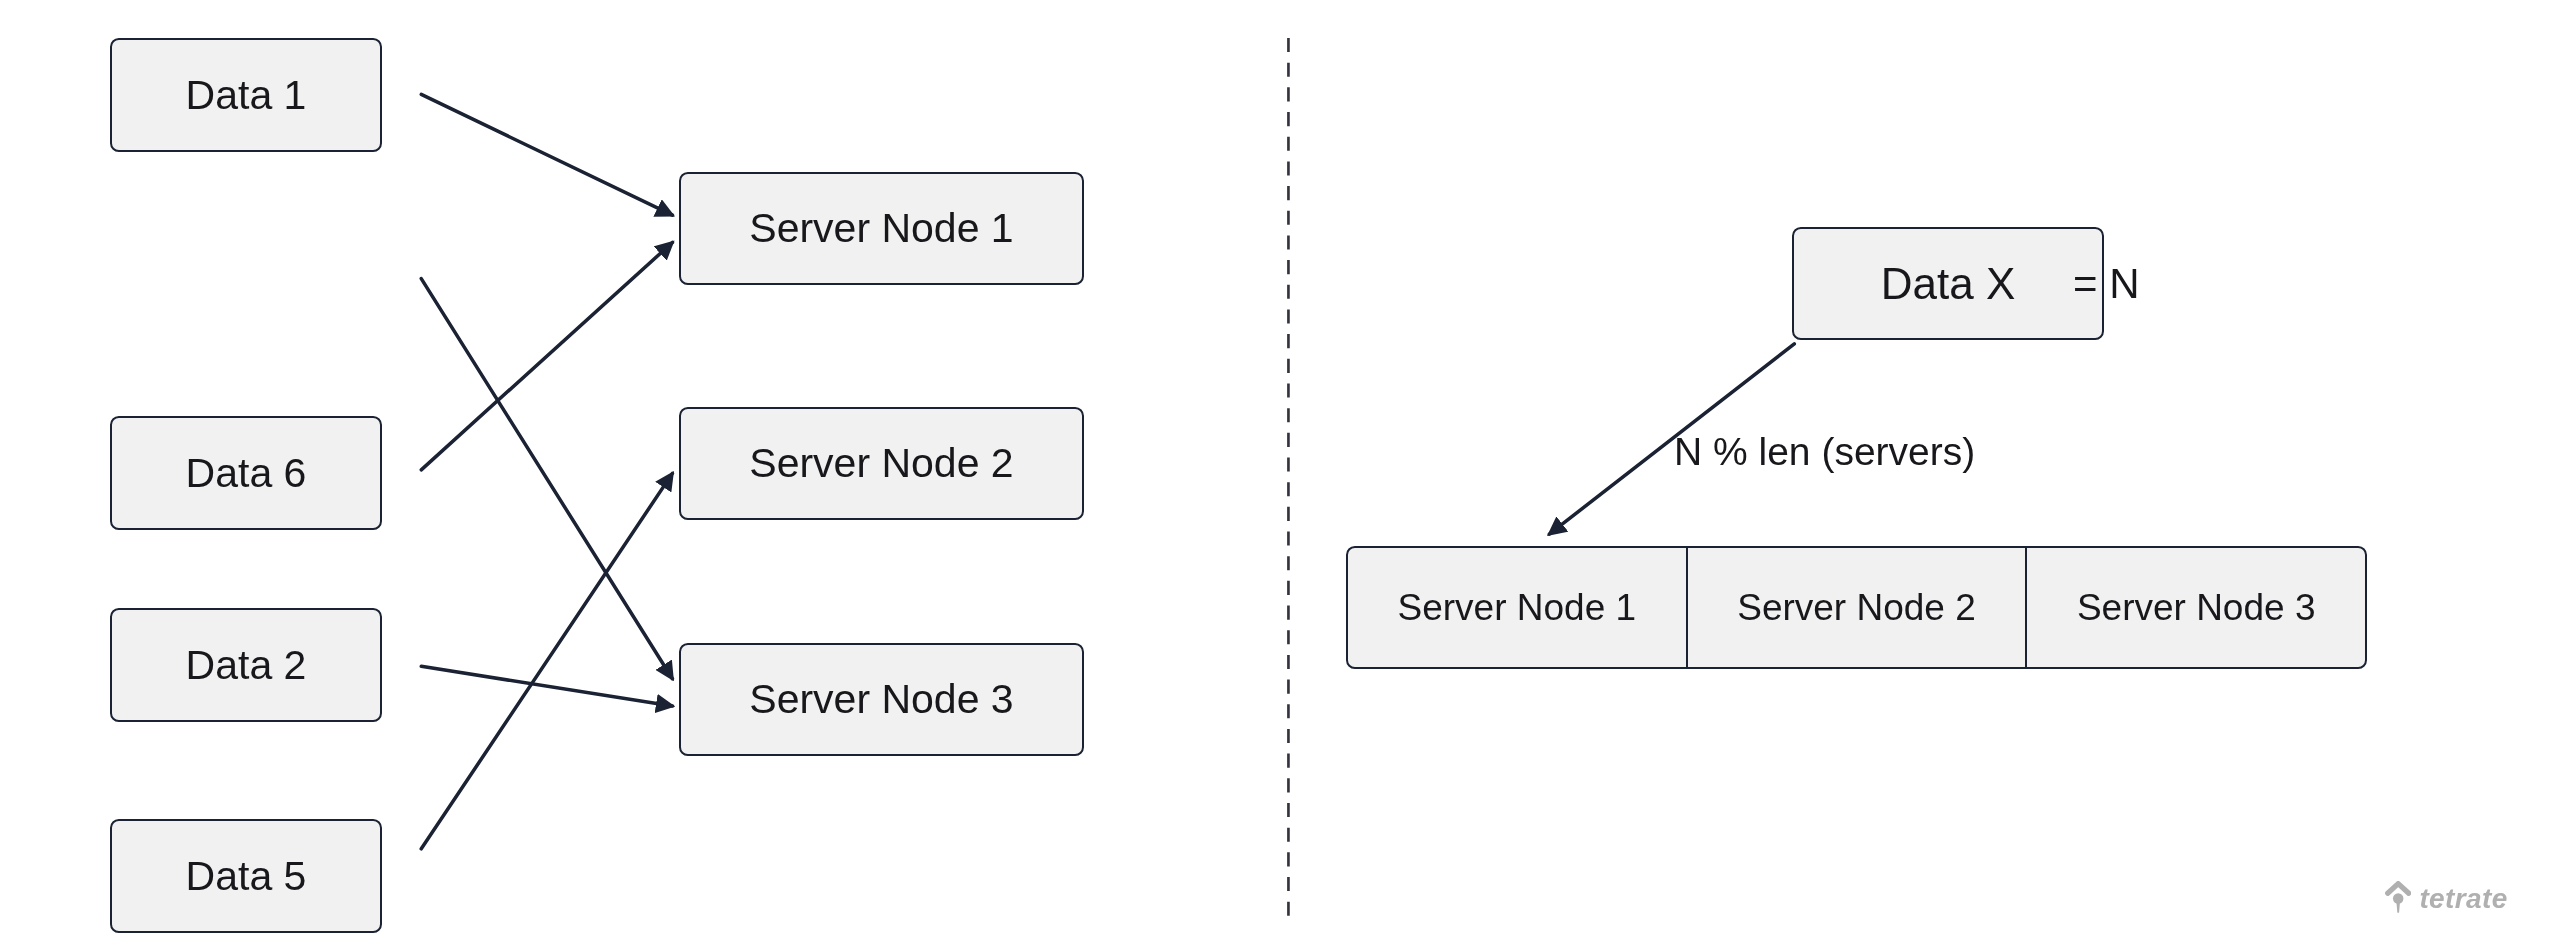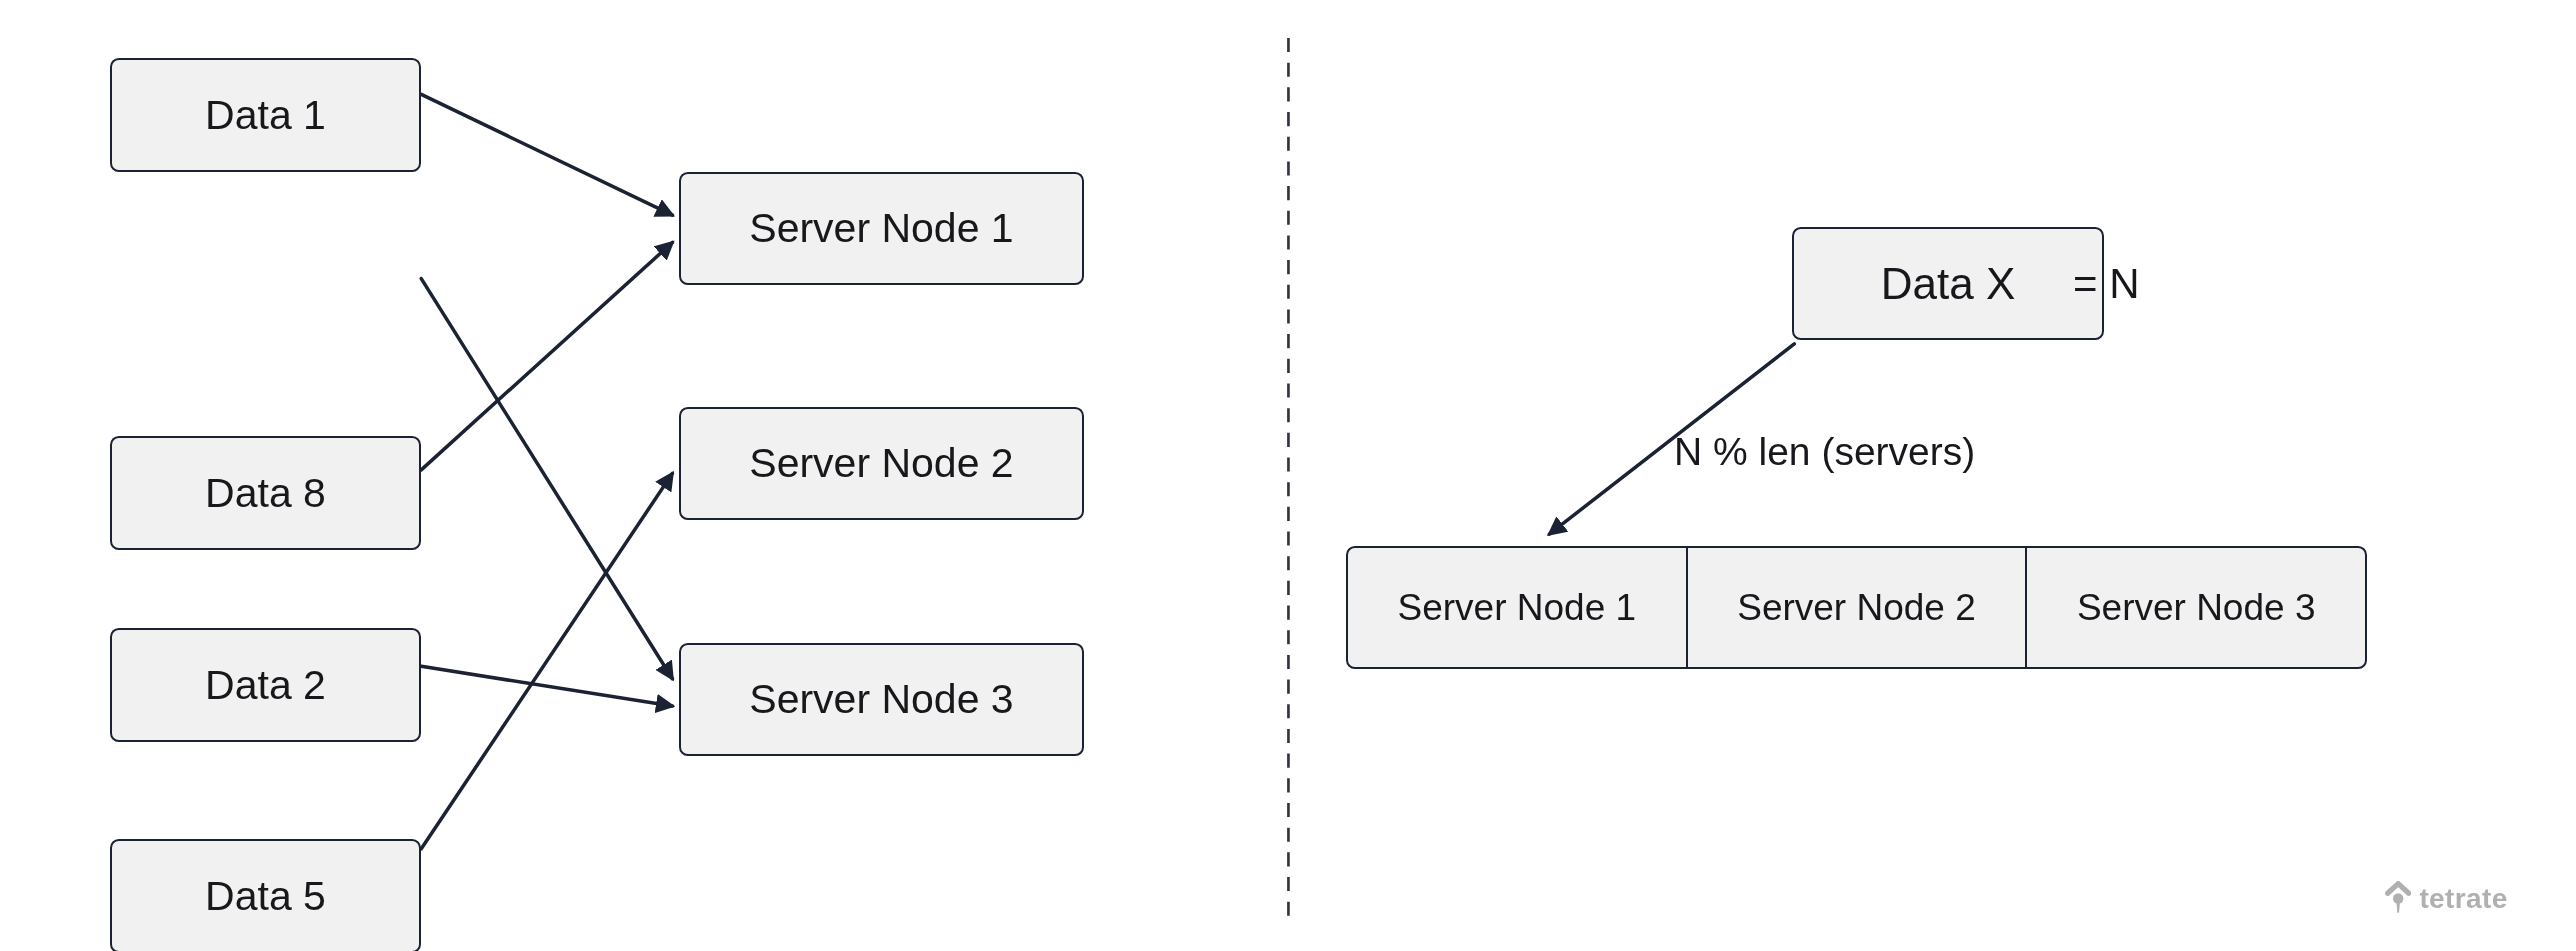--- a/index.html
+++ b/index.html
@@ -39,21 +39,21 @@
     stroke-dasharray:16 12;
   }
   .node{
     position:absolute;
     background:var(--box_fill);
     border:2.2px solid var(--box_border);
     border-radius:8.8px;
     display:flex;align-items:center;justify-content:center;
     text-align:center;
   }
-  .data-node{left:110px;width:311px;height:114px;font-size:41px;margin-top:20px;}
+  .data-node{left:110px;width:272px;height:114px;font-size:41px;}
   .server-node{left:679px;width:405px;height:113px;font-size:41px;}
   .datax-node{left:1792px;top:227px;width:312px;height:113px;font-size:44px;}
   .eqn{
     position:absolute;left:2073px;top:227px;height:113px;
     display:flex;align-items:center;
     font-size:42px;
   }
   .modlabel{
     position:absolute;left:1674px;top:430px;
     font-size:39px;white-space:nowrap;
@@ -73,21 +73,21 @@
   }
   .server-row .cell + .cell{
     border-left:2.6px solid var(--box_border);
   }
   .logo{
     position:absolute;left:2385px;top:881px;
     display:flex;align-items:center;gap:8px;
     color:var(--logo_gray);
   }
   .logo .wordmark{
-    font-size:28px;font-weight:700;letter-spacing:0.4px;
+    font-size:28px;font-weight:700;letter-spacing:0.4px;font-style:italic;
   }
   .logo svg{display:block;}
 </style>
 </head>
 <body>
 
 <div class="canvas">
 
   <svg class="edges" viewBox="0 0 2923 1080" xmlns="http://www.w3.org/2000/svg">
     <defs>
@@ -104,21 +104,21 @@
 
     <line class="divider" x1="1462" y1="43" x2="1462" y2="1040"></line>
 
     <line class="conn" x1="2036" y1="390" x2="1758" y2="606" marker-end="url(#arrowhead)"></line>
   </svg>
 
   <div class="node data-node" style="top:38px">
     <span>Data 1</span>
   </div>
   <div class="node data-node" style="top:416px">
-    <span>Data 8</span>
+    <span>Data 6</span>
   </div>
   <div class="node data-node" style="top:608px">
     <span>Data 2</span>
   </div>
   <div class="node data-node" style="top:819px">
     <span>Data 5</span>
   </div>
 
   <div class="node server-node" style="top:172px">
     <span>Server Node 1</span>

